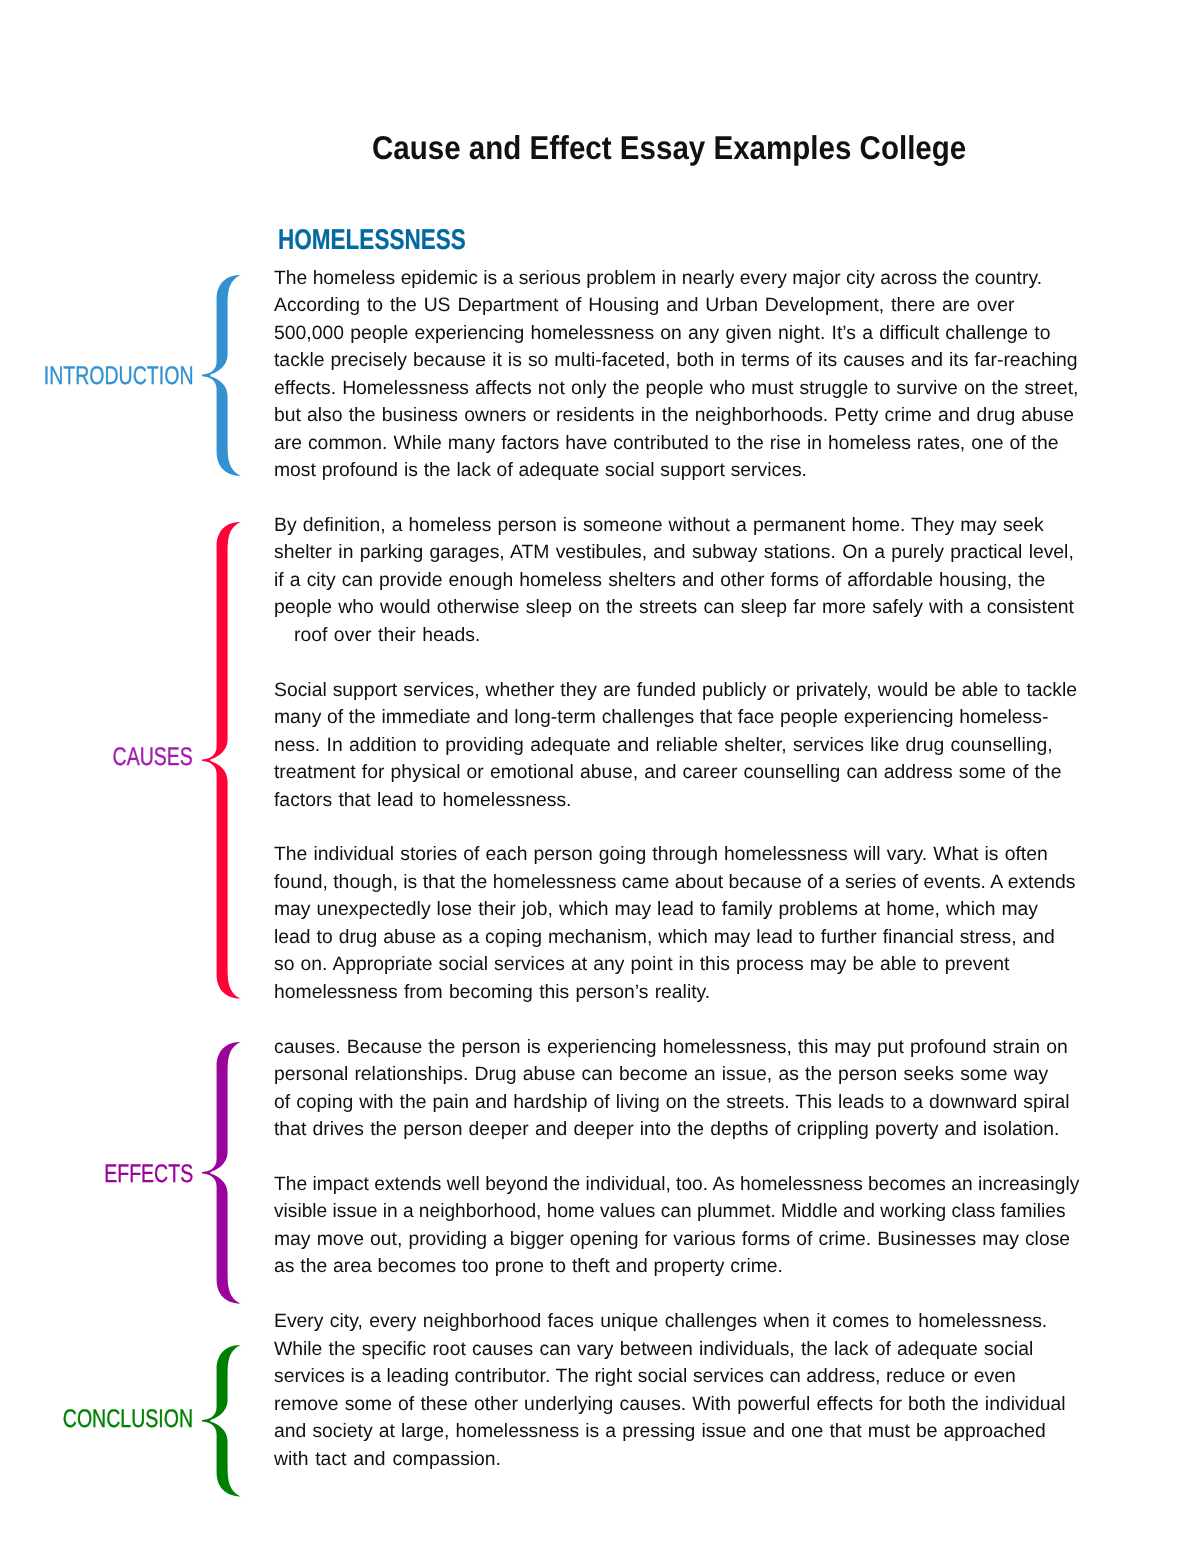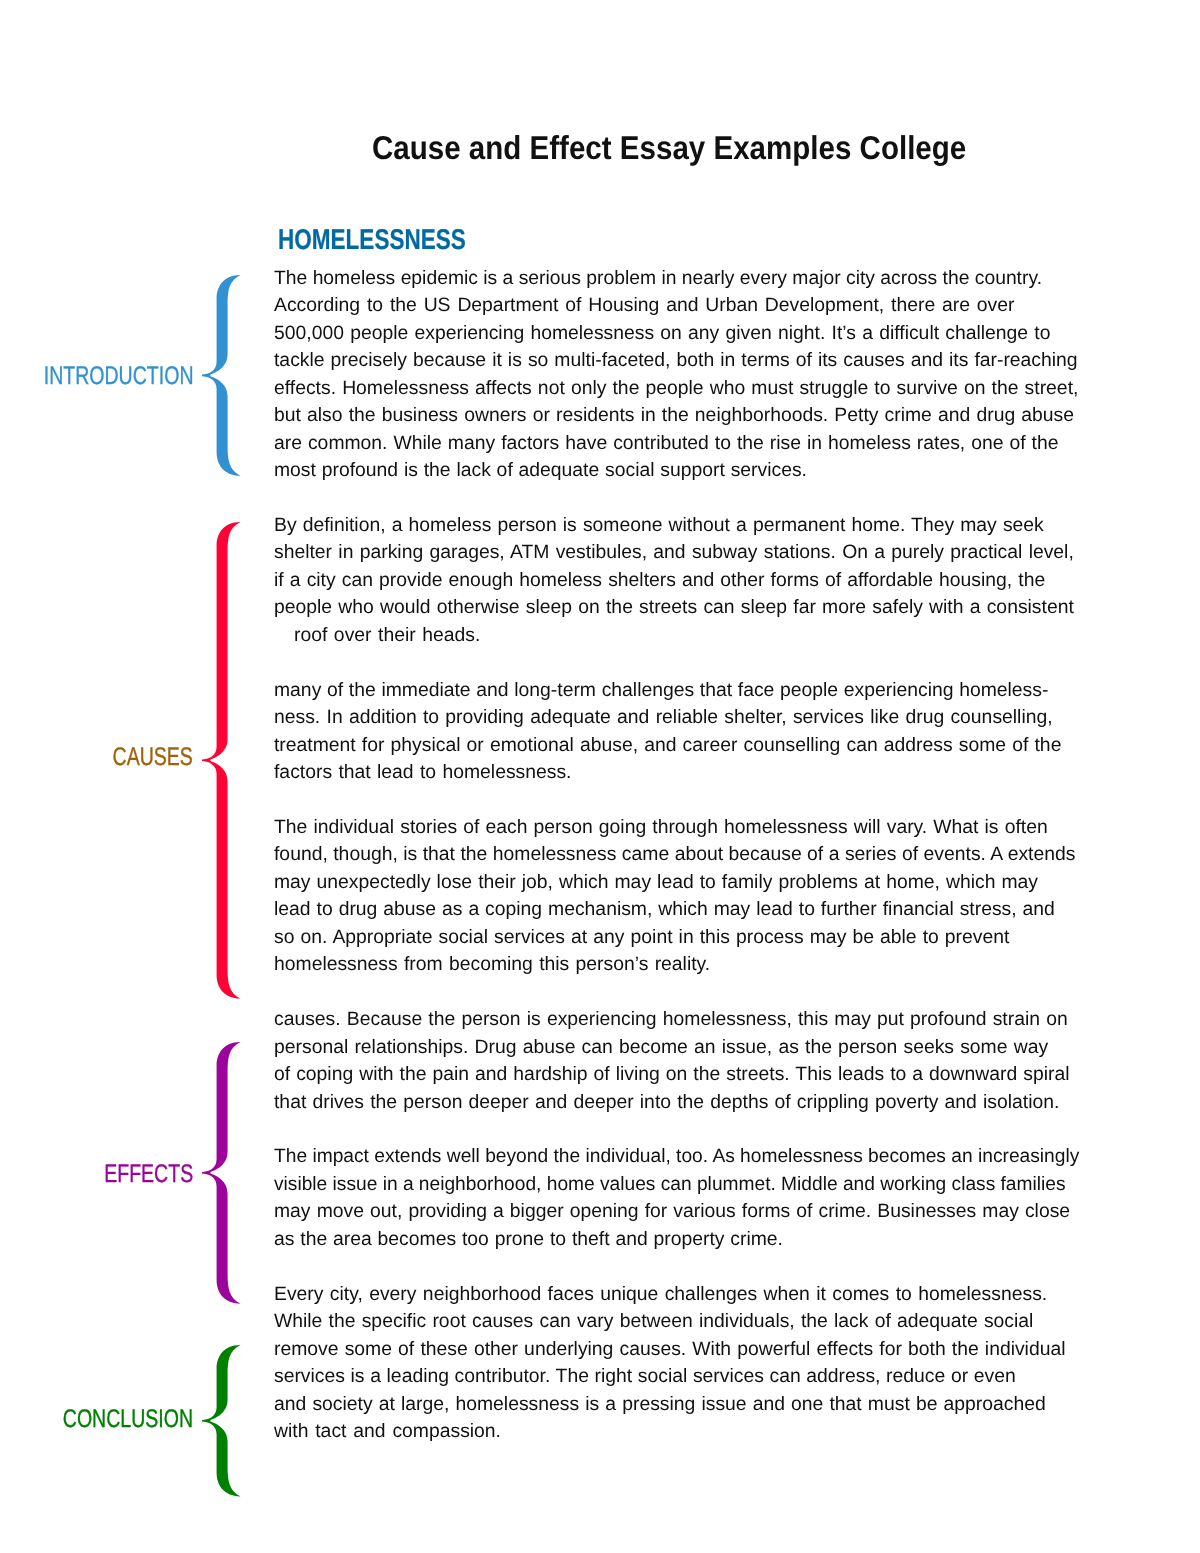--- a/index.html
+++ b/index.html
@@ -52,20 +52,21 @@
   <div class="body-col" id="body-col">
       <p class="para"><span class="ln" style="width: 769.406px; display: inline-block; transform-origin: left center; transform: scaleX(0.998172);">The homeless epidemic is a serious problem in nearly every major city across the country.</span><span class="ln" style="width: 740.5px;">According to the US Department of Housing and Urban Development, there are over</span><span class="ln" style="width: 776.5px;">500,000 people experiencing homelessness on any given night. It’s a difficult challenge to</span><span class="ln" style="width: 803.6px;">tackle precisely because it is so multi-faceted, both in terms of its causes and its far-reaching</span><span class="ln" style="width: 804.4px;">effects. Homelessness affects not only the people who must struggle to survive on the street,</span><span class="ln" style="width: 800px;">but also the business owners or residents in the neighborhoods. Petty crime and drug abuse</span><span class="ln" style="width: 784.5px;">are common. While many factors have contributed to the rise in homeless rates, one of the</span><span class="ln" style="width: 533px;">most profound is the lack of adequate social support services.</span></p>
       <p class="para">
         <span class="ln" style="width: 769.8px;">By definition, a homeless person is someone without a permanent home. They may seek</span>
         <span class="ln" style="width: 799.8px;">shelter in parking garages, ATM vestibules, and subway stations. On a purely practical level,</span>
         <span class="ln" style="width: 771.2px;">if a city can provide enough homeless shelters and other forms of affordable housing, the</span>
         <span class="ln" style="width: 799.8px;">people who would otherwise sleep on the streets can sleep far more safely with a consistent</span>
         <span class="ln" style="width: 186.3px; margin-left: 20px;">roof over their heads.</span>
       </p>
       <p class="para">
+        <span class="ln" style="width: 803px;">Social support services, whether they are funded publicly or privately, would be able to tackle</span>
         <span class="ln" style="width: 774.4px;">many of the immediate and long-term challenges that face people experiencing homeless-</span>
         <span class="ln" style="width: 778.6px;">ness. In addition to providing adequate and reliable shelter, services like drug counselling,</span>
         <span class="ln" style="width: 787.4px;">treatment for physical or emotional abuse, and career counselling can address some of the</span>
         <span class="ln" style="width: 297.5px;">factors that lead to homelessness.</span>
       </p>
       <p class="para">
         <span class="ln" style="width: 773.7px;">The individual stories of each person going through homelessness will vary. What is often</span>
         <span class="ln" style="width: 801.4px;">found, though, is that the homelessness came about because of a series of events. A extends</span>
         <span class="ln" style="width: 764px;">may unexpectedly lose their job, which may lead to family problems at home, which may</span>
         <span class="ln" style="width: 780.9px;">lead to drug abuse as a coping mechanism, which may lead to further financial stress, and</span>
@@ -75,39 +76,39 @@
       <p class="para">
         <span class="ln" style="width: 793.7px;">causes. Because the person is experiencing homelessness, this may put profound strain on</span>
         <span class="ln" style="width: 774.1px;">personal relationships. Drug abuse can become an issue, as the person seeks some way</span>
         <span class="ln" style="width: 795.5px;">of coping with the pain and hardship of living on the streets. This leads to a downward spiral</span>
         <span class="ln" style="width: 785.4px;">that drives the person deeper and deeper into the depths of crippling poverty and isolation.</span>
       </p>
       <p class="para"><span class="ln" style="width: 811.828px; display: inline-block; transform-origin: left center; transform: scaleX(0.991959);">The impact extends well beyond the individual, too. As homelessness becomes an increasingly</span><span class="ln" style="width: 798.875px; display: inline-block; transform-origin: left center; transform: scaleX(0.990768);">visible issue in a neighborhood, home values can plummet. Middle and working class families</span><span class="ln" style="width: 796.1px;">may move out, providing a bigger opening for various forms of crime. Businesses may close</span><span class="ln" style="width: 509px;">as the area becomes too prone to theft and property crime.</span></p>
       <p class="para">
         <span class="ln" style="width: 773.2px;">Every city, every neighborhood faces unique challenges when it comes to homelessness.</span>
         <span class="ln" style="width: 759.4px;">While the specific root causes can vary between individuals, the lack of adequate social</span>
+        <span class="ln" style="width: 741.7px;">services is a leading contributor. The right social services can address, reduce or even</span>
         <span class="ln" style="width: 791.5px;">remove some of these other underlying causes. With powerful effects for both the individual</span>
-        <span class="ln" style="width: 741.7px;">services is a leading contributor. The right social services can address, reduce or even</span>
         <span class="ln" style="width: 771.7px;">and society at large, homelessness is a pressing issue and one that must be approached</span>
         <span class="ln" style="width: 227px;">with tact and compassion.</span>
       </p>
     </div>
   <div id="braces-layer">
       <div class="brace" style="top: 275.1px; width: 38.6px; height: 200.7px;">
         <svg viewBox="0 0 38.6 200.7" width="38.6" height="200.7">
           <path d="M 38.60 0 C 20.84 0.02 14.59 12.24 14.59 23.80 L 14.59 86.85 C 14.59 96.30 5.84 99.55 0 99.55 L 0 101.15 C 5.84 101.15 14.59 104.40 14.59 113.85 L 14.59 176.90 C 14.59 188.46 20.84 200.68 38.60 200.70 C 27.02 195.26 25.59 185.14 25.59 170.78 L 25.59 121.35 C 25.59 108.75 14.84 103.25 8.40 101.15 L 8.40 99.55 C 14.84 97.45 25.59 91.95 25.59 79.35 L 25.59 29.92 C 25.59 15.56 27.02 5.44 38.60 0 Z" fill="#3391D1"></path>
         </svg>
       </div>
       <div class="blabel" style="color: rgb(51, 145, 209); top: 363.6px;"><span>INTRODUCTION</span></div>
       <div class="brace" style="top: 521.9px; width: 38.6px; height: 476.6px;">
         <svg viewBox="0 0 38.6 476.6" width="38.6" height="476.6">
           <path d="M 38.60 0 C 20.84 0.02 14.59 12.24 14.59 23.80 L 14.59 224.80 C 14.59 234.25 5.84 237.50 0 237.50 L 0 239.10 C 5.84 239.10 14.59 242.35 14.59 251.80 L 14.59 452.80 C 14.59 464.36 20.84 476.58 38.60 476.60 C 27.02 471.16 25.59 461.04 25.59 446.68 L 25.59 259.30 C 25.59 246.70 14.84 241.20 8.40 239.10 L 8.40 237.50 C 14.84 235.40 25.59 229.90 25.59 217.30 L 25.59 29.92 C 25.59 15.56 27.02 5.44 38.60 0 Z" fill="#FF0336"></path>
         </svg>
       </div>
-      <div class="blabel" style="color: #a16207; top: 745px;"><span>CAUSES</span></div>
+      <div class="blabel" style="color: #a21caf; top: 745px;"><span>CAUSES</span></div>
       <div class="brace" style="top: 1042px; width: 38.6px; height: 261.6px;">
         <svg viewBox="0 0 38.6 261.6" width="38.6" height="261.6">
           <path d="M 38.60 0 C 20.84 0.02 14.59 12.24 14.59 23.80 L 14.59 117.30 C 14.59 126.75 5.84 130.00 0 130.00 L 0 131.60 C 5.84 131.60 14.59 134.85 14.59 144.30 L 14.59 237.80 C 14.59 249.36 20.84 261.58 38.60 261.60 C 27.02 256.16 25.59 246.04 25.59 231.68 L 25.59 151.80 C 25.59 139.20 14.84 133.70 8.40 131.60 L 8.40 130.00 C 14.84 127.90 25.59 122.40 25.59 109.80 L 25.59 29.92 C 25.59 15.56 27.02 5.44 38.60 0 Z" fill="#9B039B"></path>
         </svg>
       </div>
       <div class="blabel" style="color: rgb(155, 3, 155); top: 1162.1px;"><span>EFFECTS</span></div>
       <div class="brace" style="top: 1344.6px; width: 38.6px; height: 151.4px;">
         <svg viewBox="0 0 38.6 151.4" width="38.6" height="151.4">
           <path d="M 38.60 0 C 20.84 0.02 14.59 12.24 14.59 23.80 L 14.59 62.20 C 14.59 71.65 5.84 74.90 0 74.90 L 0 76.50 C 5.84 76.50 14.59 79.75 14.59 89.20 L 14.59 127.60 C 14.59 139.16 20.84 151.38 38.60 151.40 C 27.02 145.96 25.59 135.84 25.59 121.48 L 25.59 96.70 C 25.59 84.10 14.84 78.60 8.40 76.50 L 8.40 74.90 C 14.84 72.80 25.59 67.30 25.59 54.70 L 25.59 29.92 C 25.59 15.56 27.02 5.44 38.60 0 Z" fill="#008000"></path>
         </svg>

